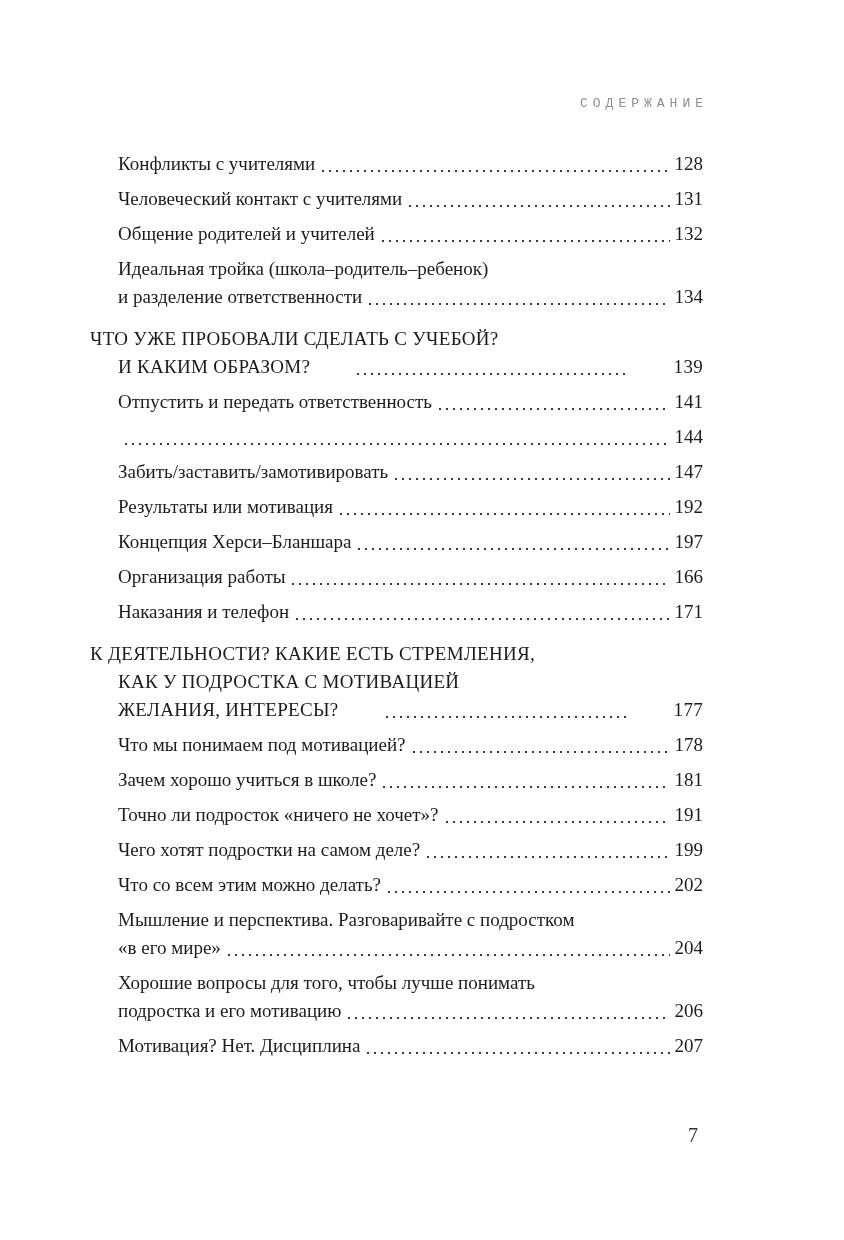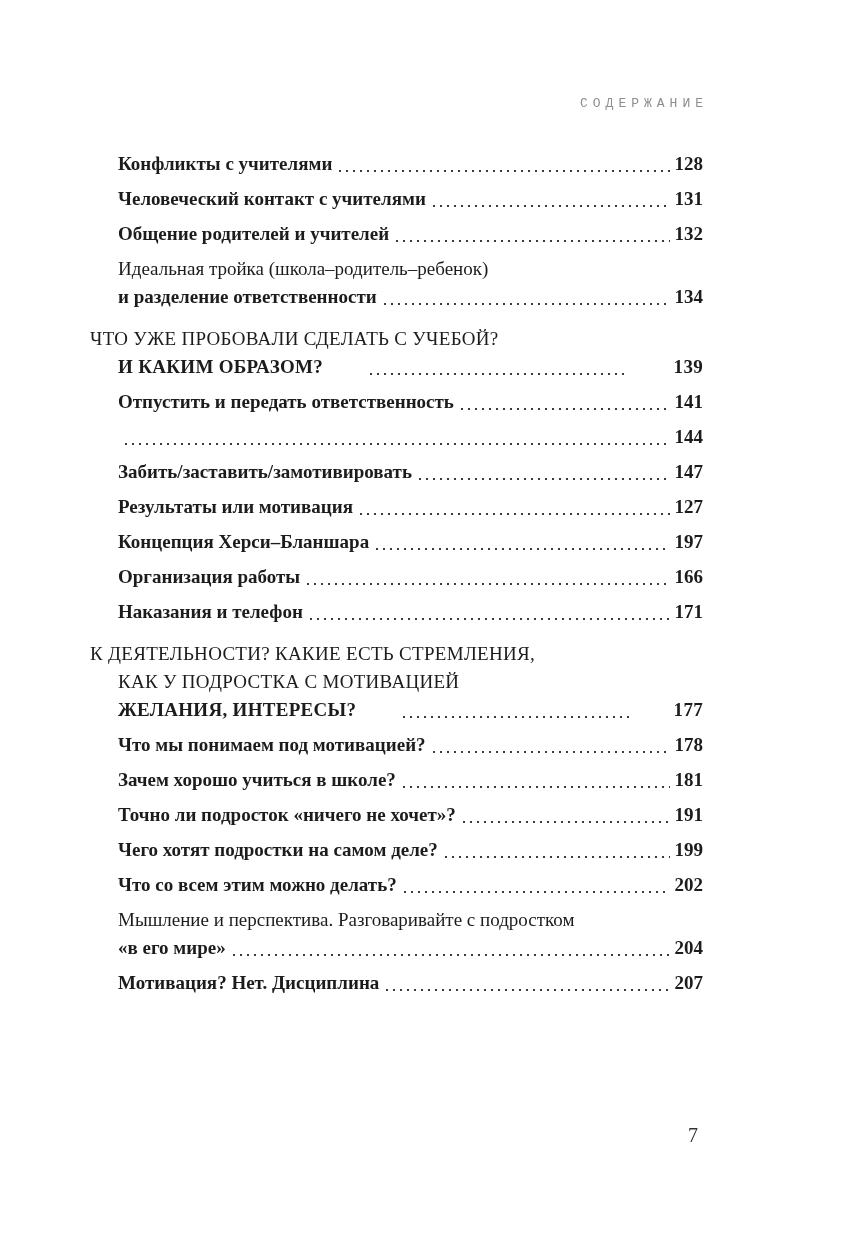--- a/index.html
+++ b/index.html
@@ -49,21 +49,20 @@
     padding-left: 28px;
     gap: 40px;
   }
   .line {
     line-height: 28px;
     white-space: nowrap;
   }
   .line.last {
     display: flex;
     align-items: baseline;
-    font-weight: bold;
   }
   .txt { flex: 0 0 auto; }
   .leader {
     flex: 1 1 auto;
     height: 2px;
     align-self: flex-end;
     margin: 0 5px 6px 7px;
     background-image: repeating-linear-gradient(to right, #3a3a3a 0 2px, transparent 2px 7px);
     min-width: 14px;
   }
@@ -140,21 +139,21 @@
         <div class="line last">
           <span class="txt">Забить/заставить/замотивировать</span>
           <span class="leader"></span>
           <span class="pagenum">147</span>
         </div>
       </div>
       <div class="entry sub">
         <div class="line last">
           <span class="txt">Результаты или мотивация</span>
           <span class="leader"></span>
-          <span class="pagenum">127</span>
+          <span class="pagenum">192</span>
         </div>
       </div>
       <div class="entry sub">
         <div class="line last">
           <span class="txt">Концепция Херси–Бланшара</span>
           <span class="leader"></span>
           <span class="pagenum">197</span>
         </div>
       </div>
       <div class="entry sub">
@@ -217,20 +216,28 @@
       </div>
       <div class="entry sub">
         <div class="line">Мышление и перспектива. Разговаривайте с подростком</div>
         <div class="line last">
           <span class="txt">«в его мире»</span>
           <span class="leader"></span>
           <span class="pagenum">204</span>
         </div>
       </div>
       <div class="entry sub">
+        <div class="line">Хорошие вопросы для того, чтобы лучше понимать</div>
+        <div class="line last">
+          <span class="txt">подростка и его мотивацию</span>
+          <span class="leader"></span>
+          <span class="pagenum">206</span>
+        </div>
+      </div>
+      <div class="entry sub">
         <div class="line last">
           <span class="txt">Мотивация? Нет. Дисциплина</span>
           <span class="leader"></span>
           <span class="pagenum">207</span>
         </div>
       </div>
     </div>
 
   <div class="folio">7</div>
 </div>

